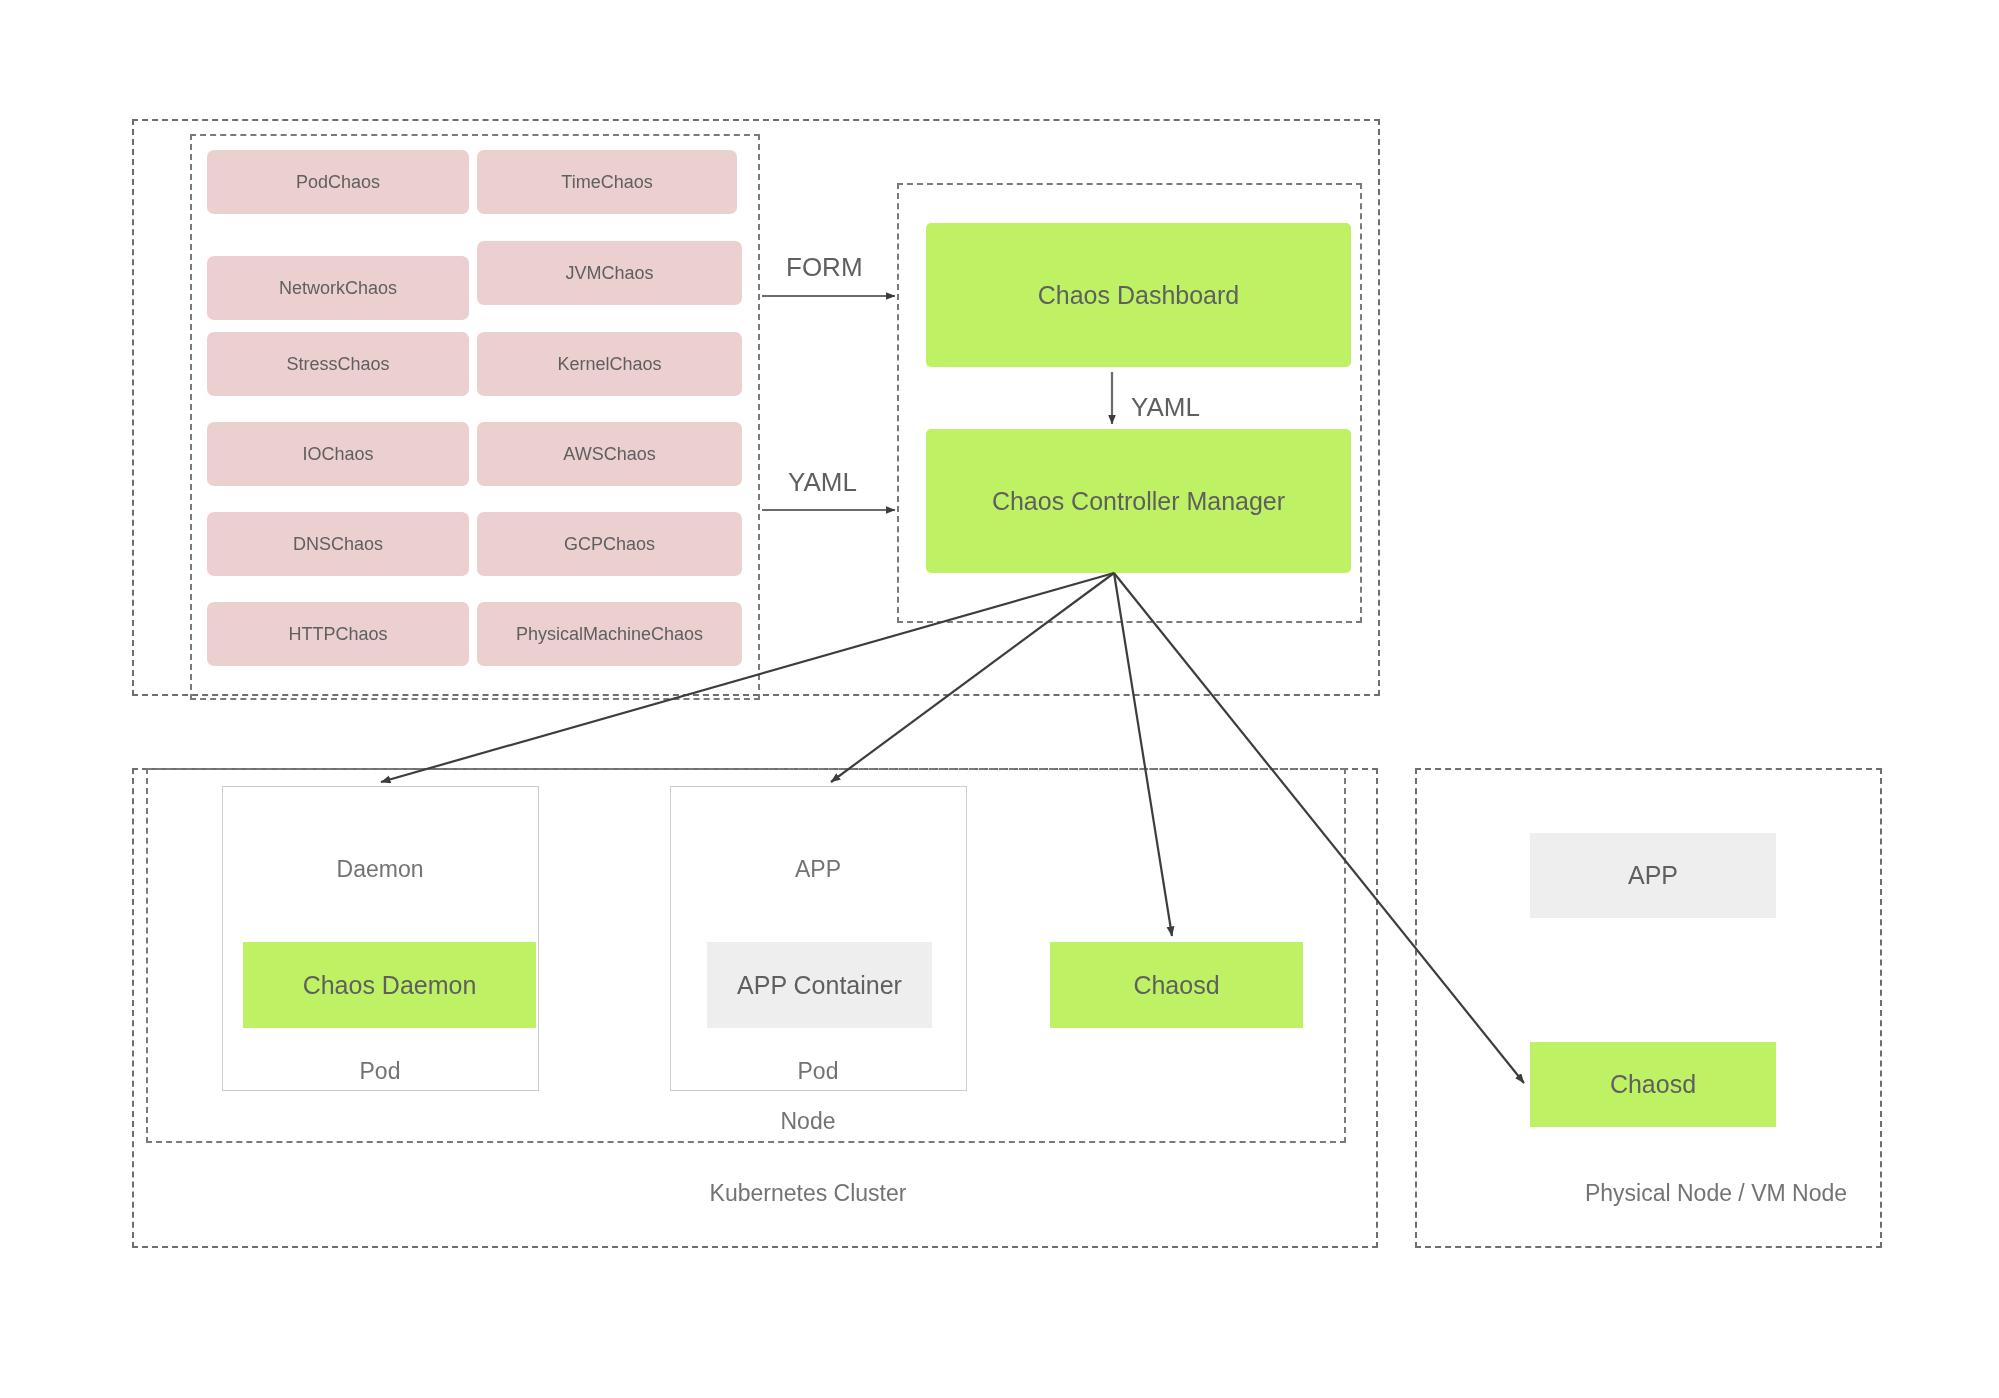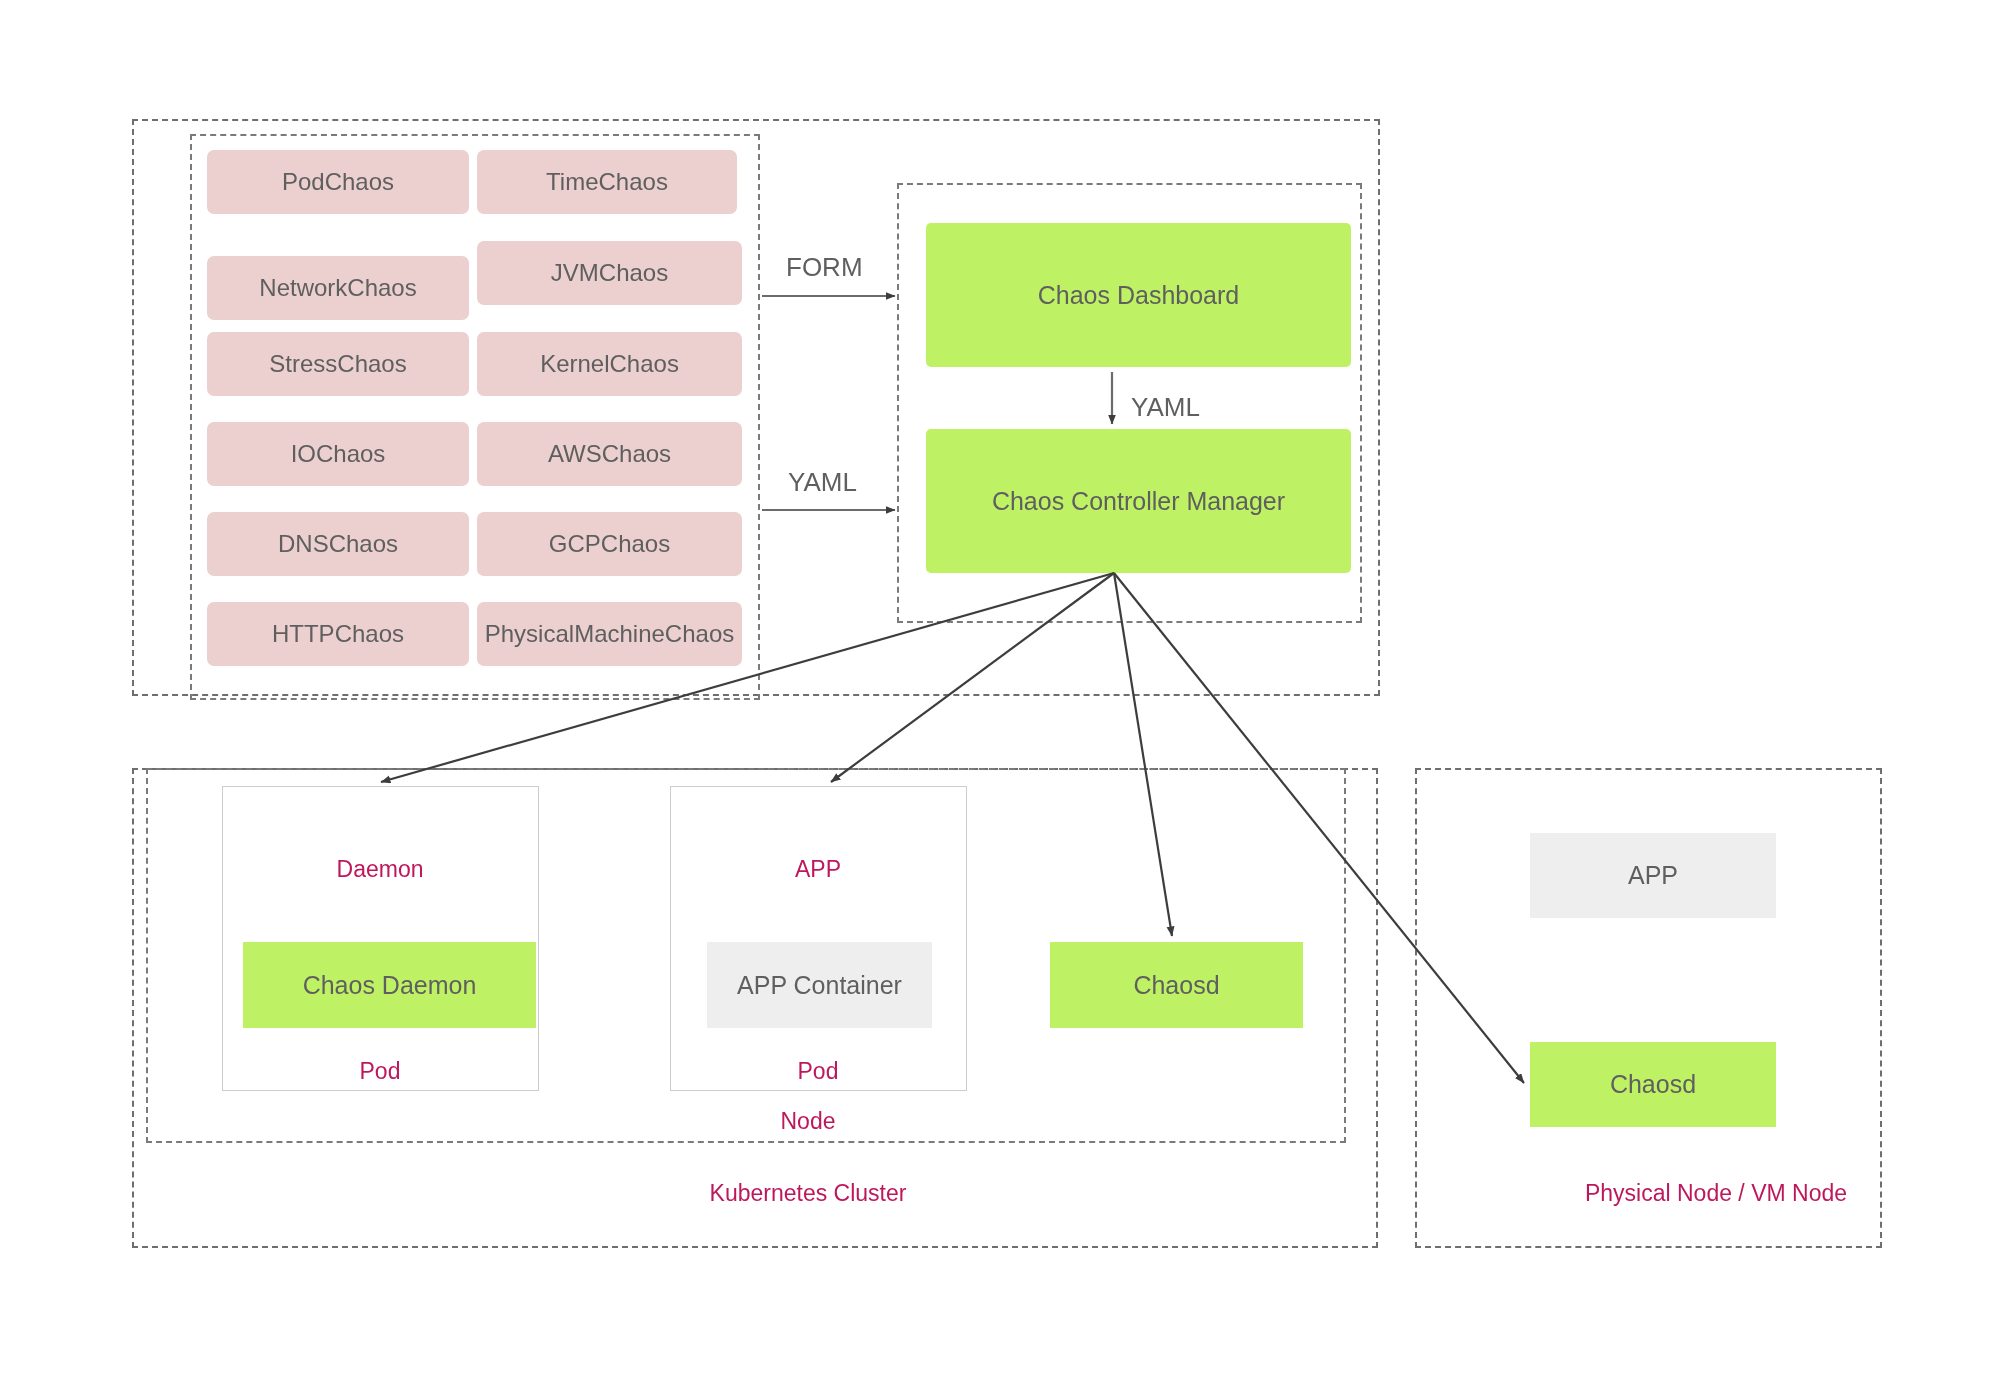--- a/index.html
+++ b/index.html
@@ -33,21 +33,21 @@
     background: transparent;
   }
 
   
   .pill {
     background: #eccfcf;
     border-radius: 7px;
     display: flex;
     align-items: center;
     justify-content: center;
-    font-size: 24px;
+    font-size: 18px;
     color: #5f5f5f;
     text-align: center;
   }
 
   
   .blue {
     background: #bef264;
     border-radius: 5px;
     display: flex;
     align-items: center;
@@ -69,21 +69,21 @@
 
   
   .pod {
     border: 1px solid #cdcdcd;
     background: #ffffff;
   }
 
   .lbl {
     position: absolute;
     font-size: 23px;
-    color: #be185d;
+    color: #737373;
     white-space: nowrap;
   }
   .lbl.center {
     text-align: center;
     transform: translateX(-50%);
   }
   .edge-lbl {
     position: absolute;
     font-size: 26px;
     color: #5f5f5f;

